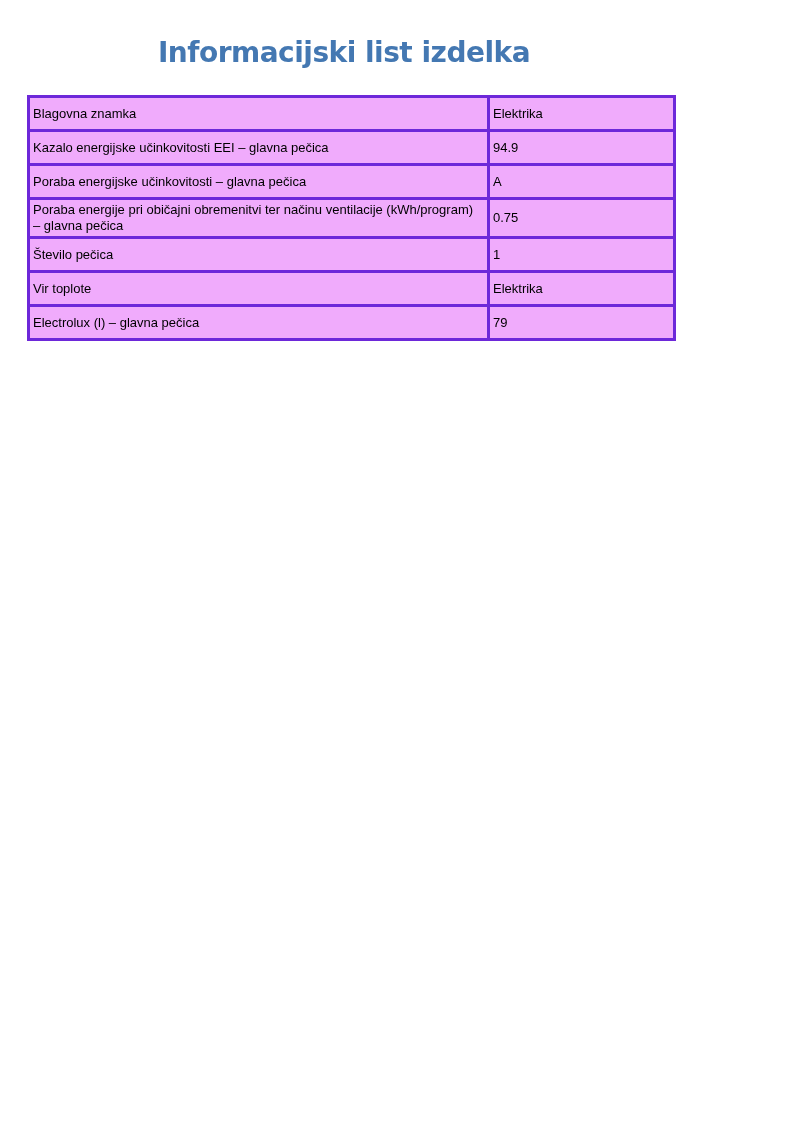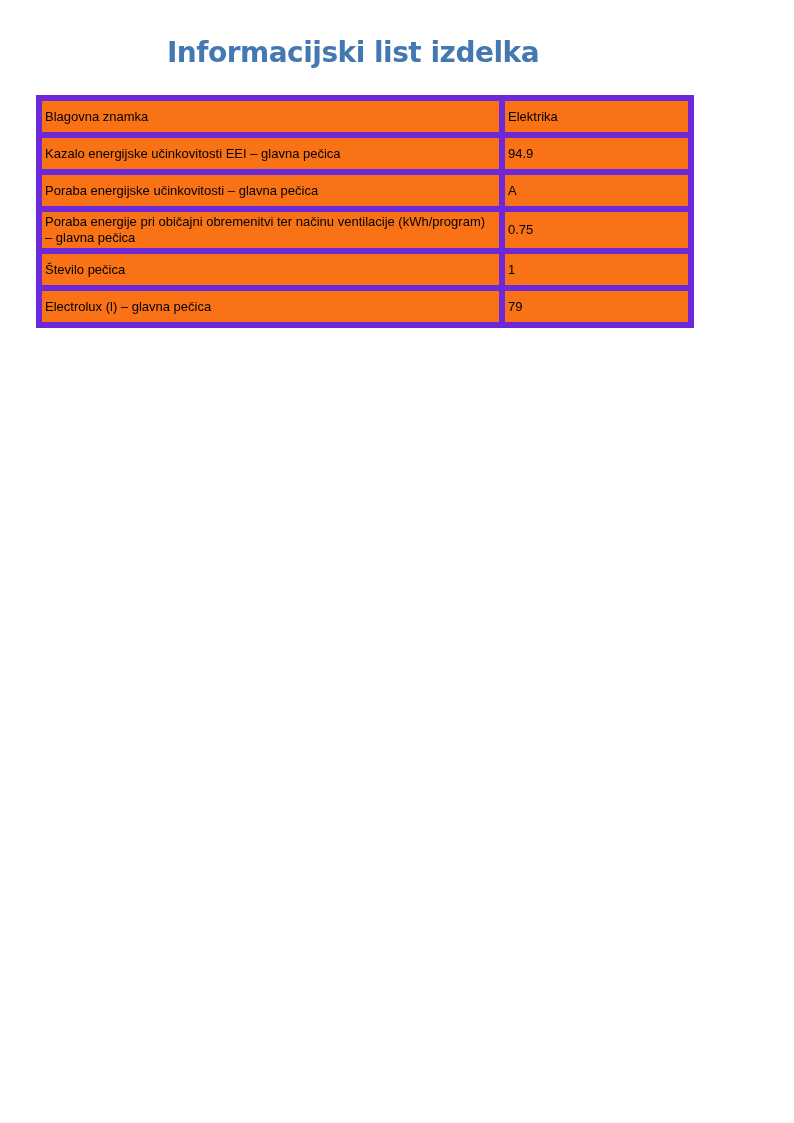--- a/index.html
+++ b/index.html
@@ -10,45 +10,45 @@
   body {
     width: 794px;
     height: 1123px;
     font-family: "Liberation Sans", sans-serif;
     color: #000000;
     position: relative;
     overflow: hidden;
   }
   .sheet {
     width: 634px;
-    margin-left: 36px;
+    margin-left: 27px;
   }
   h1.page-title {
     margin: 36px 0 25px 0;
     font-family: "DejaVu Sans", "Liberation Sans", sans-serif;
     font-weight: bold;
     font-size: 28px;
     line-height: 34px;
     text-align: center;
     letter-spacing: -0.5px;
   }
   table.product-table {
     border-collapse: collapse;
     width: 634px;
     table-layout: fixed;
   }
   table.product-table td {
-    border: 6px solid #6d28d9;
+    border: 3px solid #6d28d9;
     font-family: "Liberation Sans", sans-serif;
     font-size: 13px;
     line-height: 16px;
     vertical-align: middle;
     padding: 2px 4px 2px 3px;
     height: 27px; 
-    background: #f97316;
+    background: #f0abfc;
     word-wrap: break-word;
   }
   td.label-cell { width: 450px; }
   td.value-cell { width: 176px; }
 </style>
 </head>
 <body>
 
 <div class="sheet">
   <h1 class="page-title" style="color: rgb(68, 120, 178);">Informacijski list izdelka</h1>
@@ -75,20 +75,24 @@
   <tr>
     <td class="label-cell">Poraba energije pri običajni obremenitvi ter načinu ventilacije (kWh/program) – glavna pečica</td>
     <td class="value-cell">0.75</td>
   </tr>
 
   <tr>
     <td class="label-cell">Število pečica</td>
     <td class="value-cell">1</td>
   </tr>
 
+  <tr>
+    <td class="label-cell">Vir toplote</td>
+    <td class="value-cell">Elektrika</td>
+  </tr>
 
   <tr>
     <td class="label-cell">Electrolux (l) – glavna pečica</td>
     <td class="value-cell">79</td>
   </tr>
 </tbody>
   </table>
 </div>
 
 </body></html>

